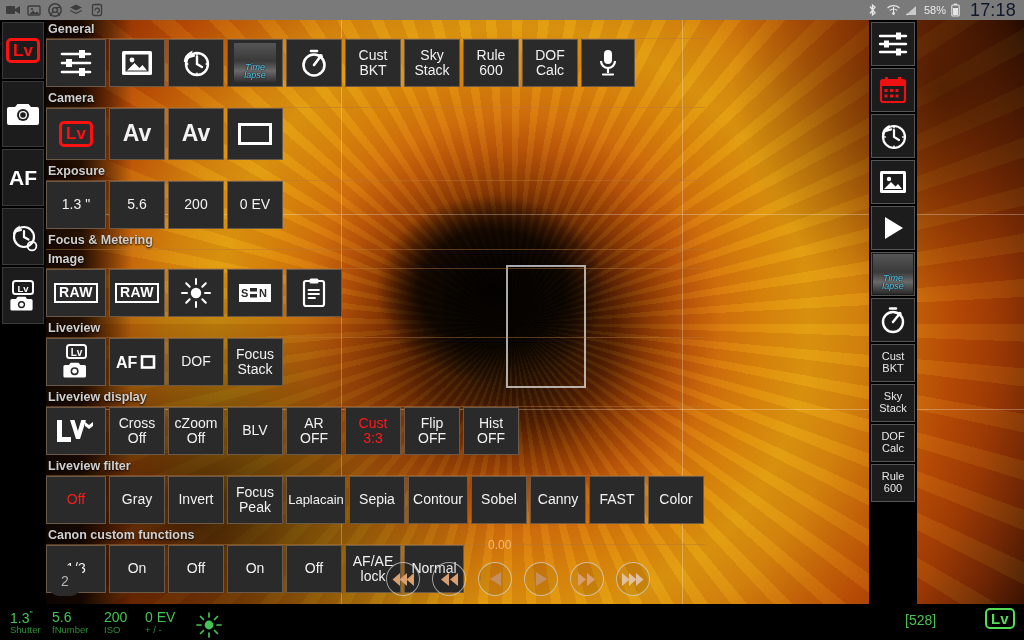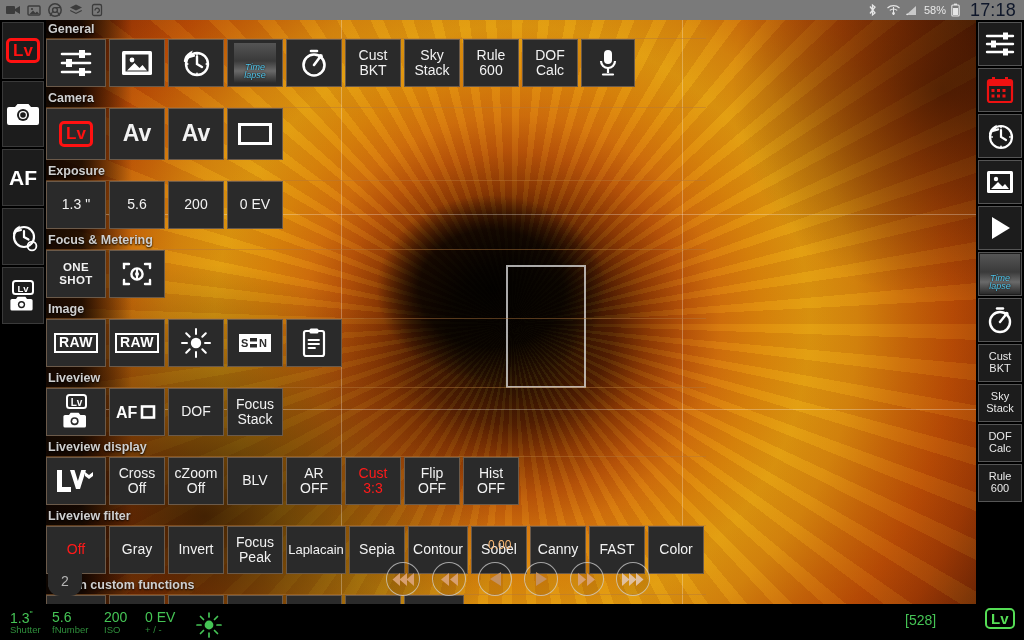--- a/index.html
+++ b/index.html
@@ -2,21 +2,21 @@
 <html><head>
 <meta charset="utf-8">
 <style>
   * { box-sizing: border-box; margin: 0; padding: 0; }
   html, body {
     width: 1024px; height: 640px;
     background: #000;
     font-family: "Liberation Sans", sans-serif;
     overflow: hidden;
   }
-  #root { position: relative; width: 1024px; height: 640px; background:#000; }
+  #root { position: relative; width: 917px; height: 640px; background:#000; }
 
   
   #statusbar {
     position: absolute; left:0; top:0; width:1024px; height:20px;
     background:#7a7a7a; color:#f0f0f0; font-size:12px;
     display:flex; align-items:center;
   }
   #statusbar .left { display:flex; align-items:center; gap:7px; padding-left:6px; }
   #statusbar .right { margin-left:auto; display:flex; align-items:center; gap:5px; padding-right:8px; }
   .sb-ico { width:14px; height:14px; display:inline-block; position:relative; }
@@ -444,37 +444,20 @@
 
     <div class="sec-label hasline">Exposure</div>
     <div class="row">
       <div class="cell w60 h48">1.3 "</div>
       <div class="cell w56 h48">5.6</div>
       <div class="cell w56 h48">200</div>
       <div class="cell w56 h48">0 EV</div>
     </div>
 
     <div class="sec-label hasline">Focus &amp; Metering</div>
-    <div class="row">
-      <div class="cell w60 h48" style="font-size:11.5px;font-weight:bold;letter-spacing:.4px;">ONE
-SHOT</div>
-      <div class="cell w56 h48 icon">
-        <svg width="30" height="26" viewBox="0 0 30 26">
-            <g stroke="#fff" stroke-width="2.4" fill="none" stroke-linecap="round">
-              <path d="M2 7 V3 h5"></path>
-              <path d="M28 7 V3 h-5"></path>
-              <path d="M2 19 v4 h5"></path>
-              <path d="M28 19 v4 h-5"></path>
-            </g>
-            <circle cx="15" cy="13" r="5.6" fill="none" stroke="#fff" stroke-width="2.4"></circle>
-            <path d="M15 7.4 v11.2" stroke="#fff" stroke-width="2.2"></path>
-            <circle cx="15" cy="13" r="2" fill="#fff"></circle>
-          </svg>
-      </div>
-    </div>
 
     <div class="sec-label hasline">Image</div>
     <div class="row">
       <div class="cell w60 h48 icon">
         <span style="border:2px solid #fff;color:#fff;font-size:14px;font-weight:bold;padding:0 3px;letter-spacing:.5px;">RAW</span>
       </div>
       <div class="cell w56 h48 icon">
         <span style="border:2px solid #fff;color:#fff;font-size:14px;font-weight:bold;padding:0 3px;letter-spacing:.5px;">RAW</span>
       </div>
       <div class="cell w56 h48 icon">

